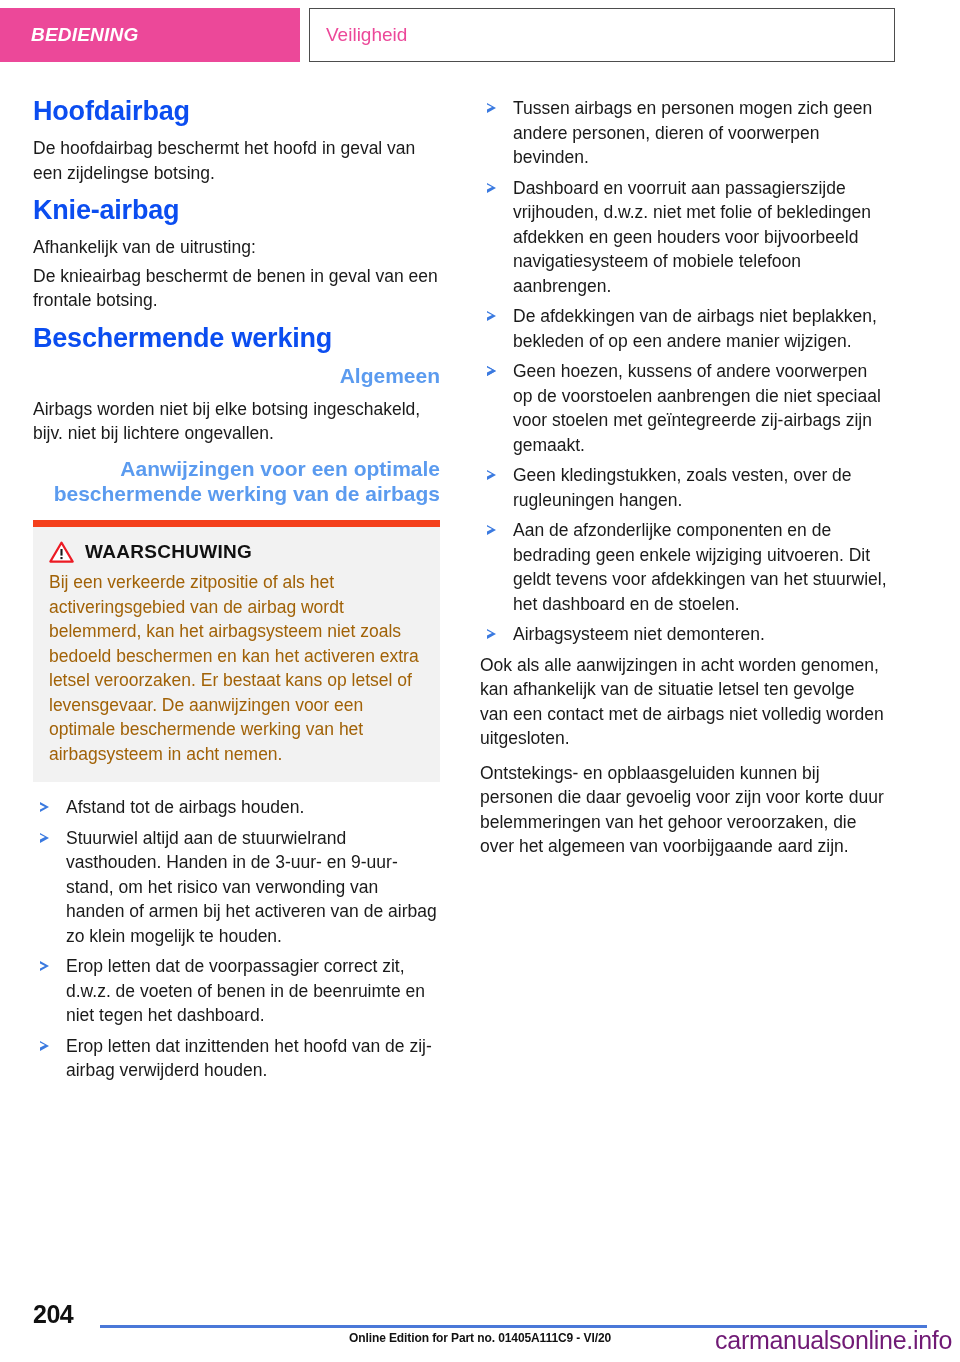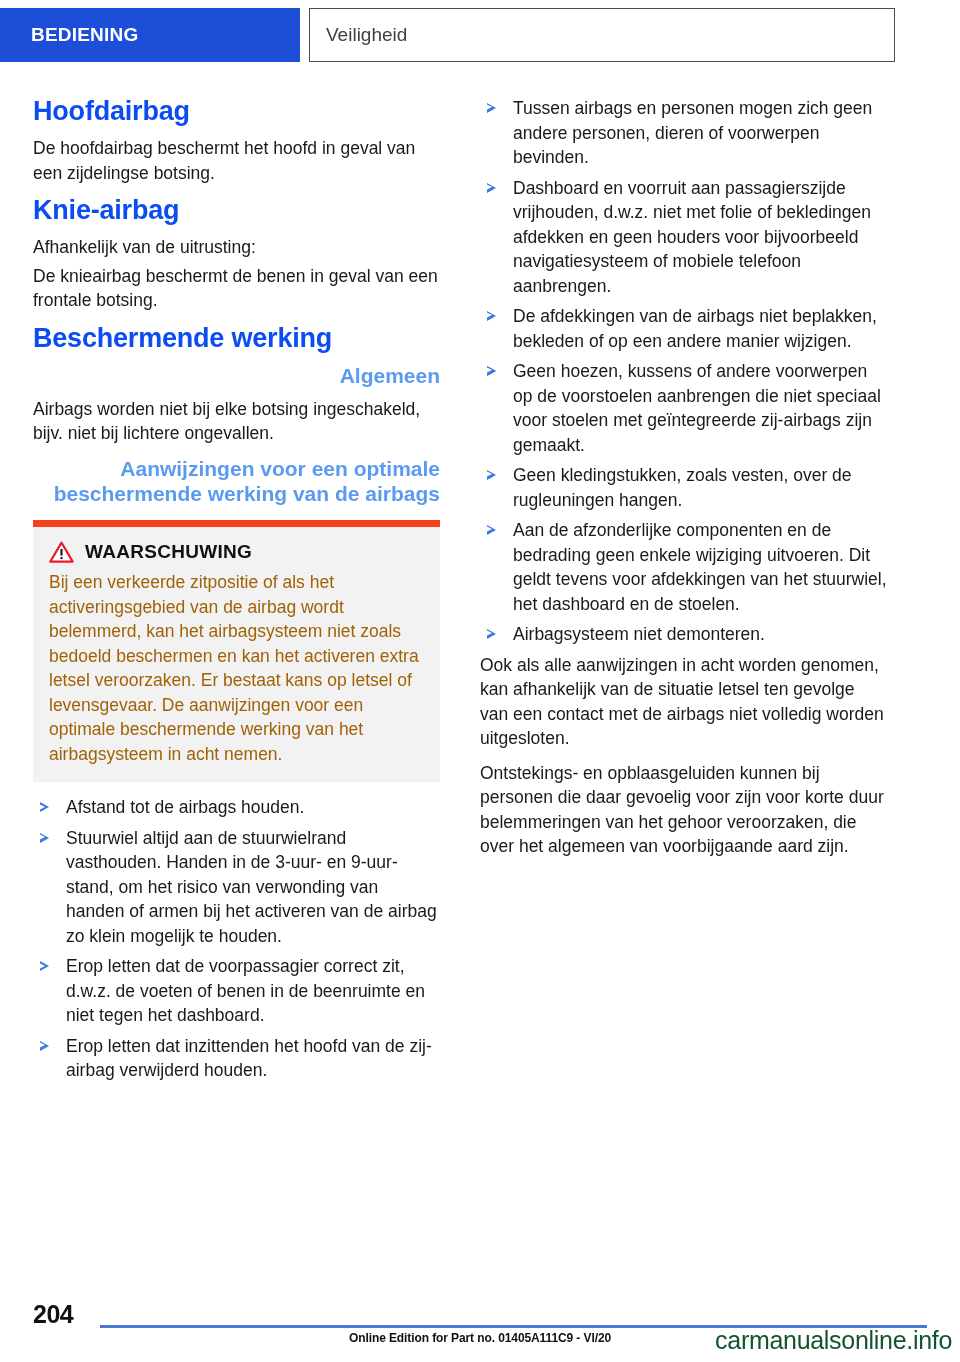--- a/index.html
+++ b/index.html
@@ -23,23 +23,24 @@
     left: 0;
     width: 960px;
     height: 54px;
   }
   .header-chapter {
     position: absolute;
     left: 0;
     top: 0;
     width: 300px;
     height: 54px;
-    background: #1d4ed8;
+    background: #ec4899;
     display: flex;
     align-items: center;
+    font-style: italic;
   }
   .header-chapter-label {
     color: #ffffff;
     font-size: 19px;
     font-weight: bold;
     letter-spacing: 0.2px;
     margin-left: 31px;
   }
   .header-section {
     position: absolute;
@@ -47,21 +48,21 @@
     top: 0;
     width: 586px;
     height: 54px;
     border: 1.5px solid #4d4d4d;
     box-sizing: border-box;
     background: #ffffff;
     display: flex;
     align-items: center;
   }
   .header-section-label {
-    color: #404040;
+    color: #ec4899;
     font-size: 19px;
     margin-left: 16px;
   }
 
   
   .page-body {
     position: absolute;
     top: 96px;
     left: 0;
     width: 960px;
@@ -202,21 +203,21 @@
     font-size: 12px;
     font-weight: bold;
     color: #111111;
     letter-spacing: -0.1px;
   }
   .watermark {
     position: absolute;
     right: 8px;
     top: 36px;
     font-size: 25px;
-    color: #14532d;
+    color: #701a75;
     letter-spacing: -0.3px;
     white-space: nowrap;
   }
 </style>
 </head>
 <body>
 
 <div class="header">
   <div class="header-chapter">
     <span class="header-chapter-label">BEDIENING</span>

